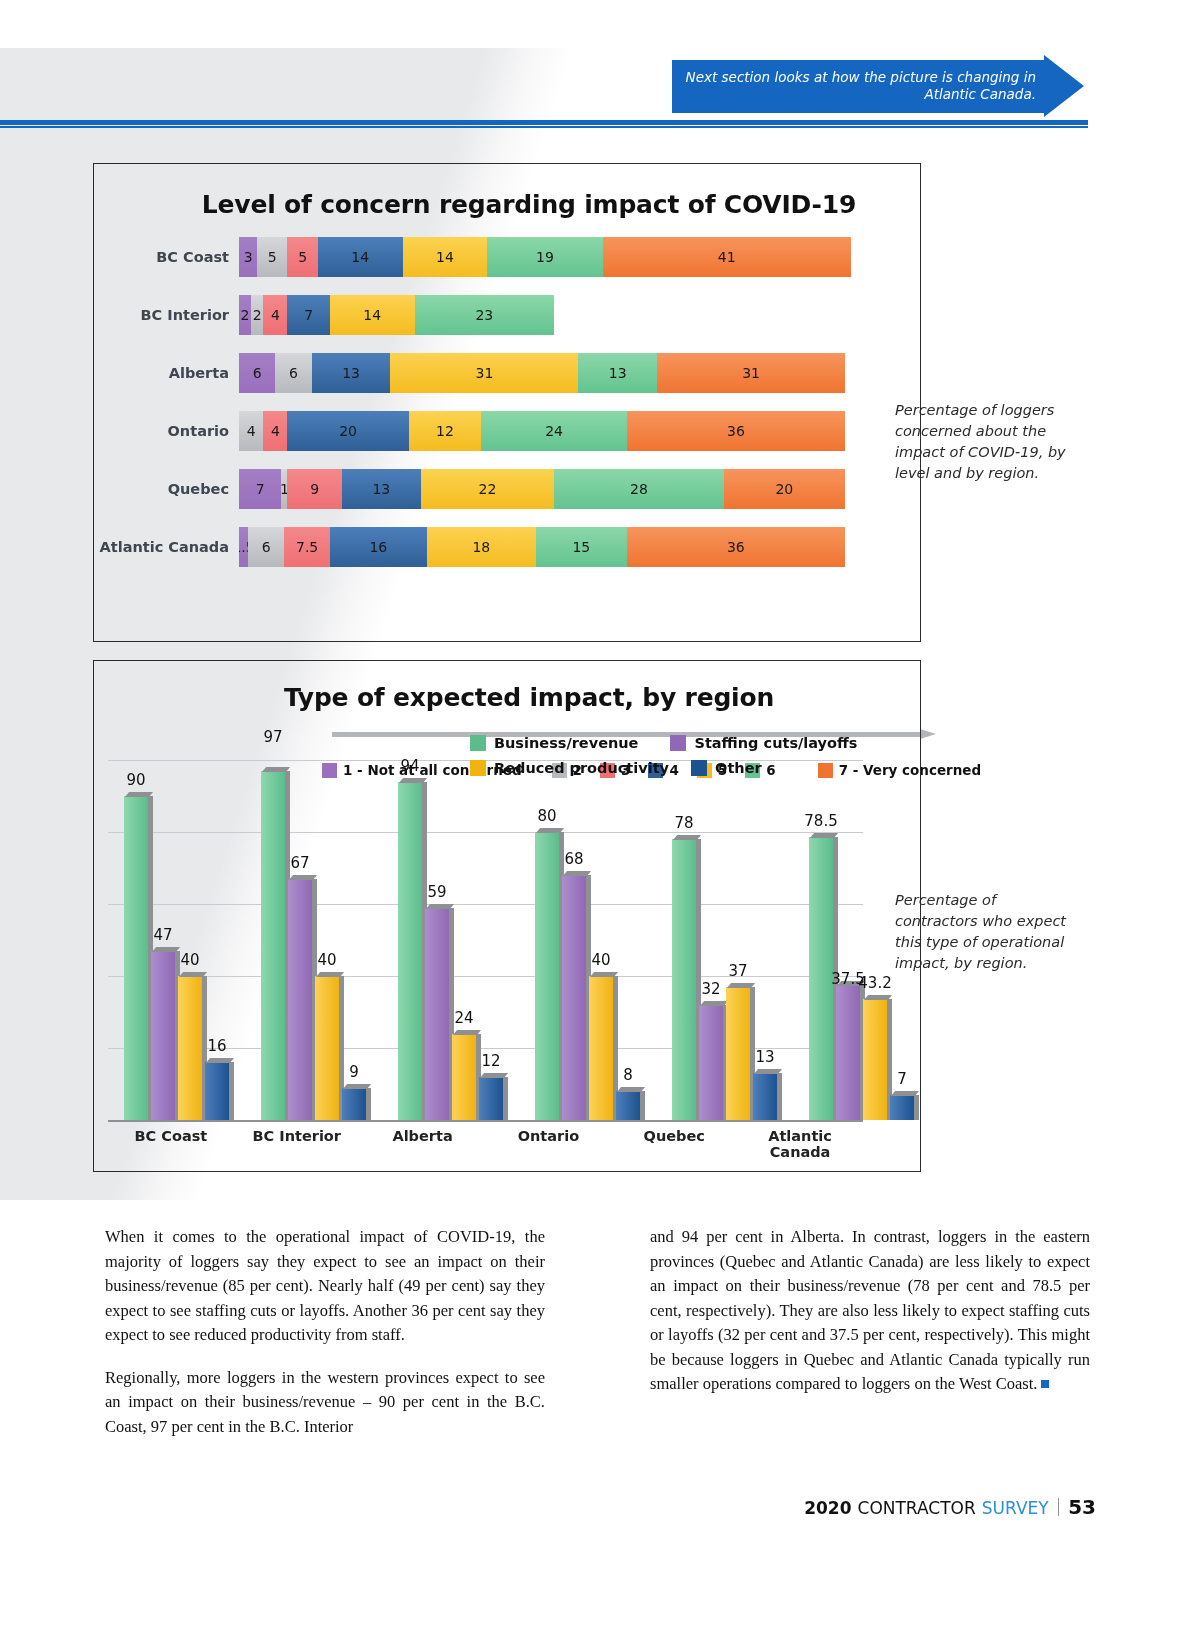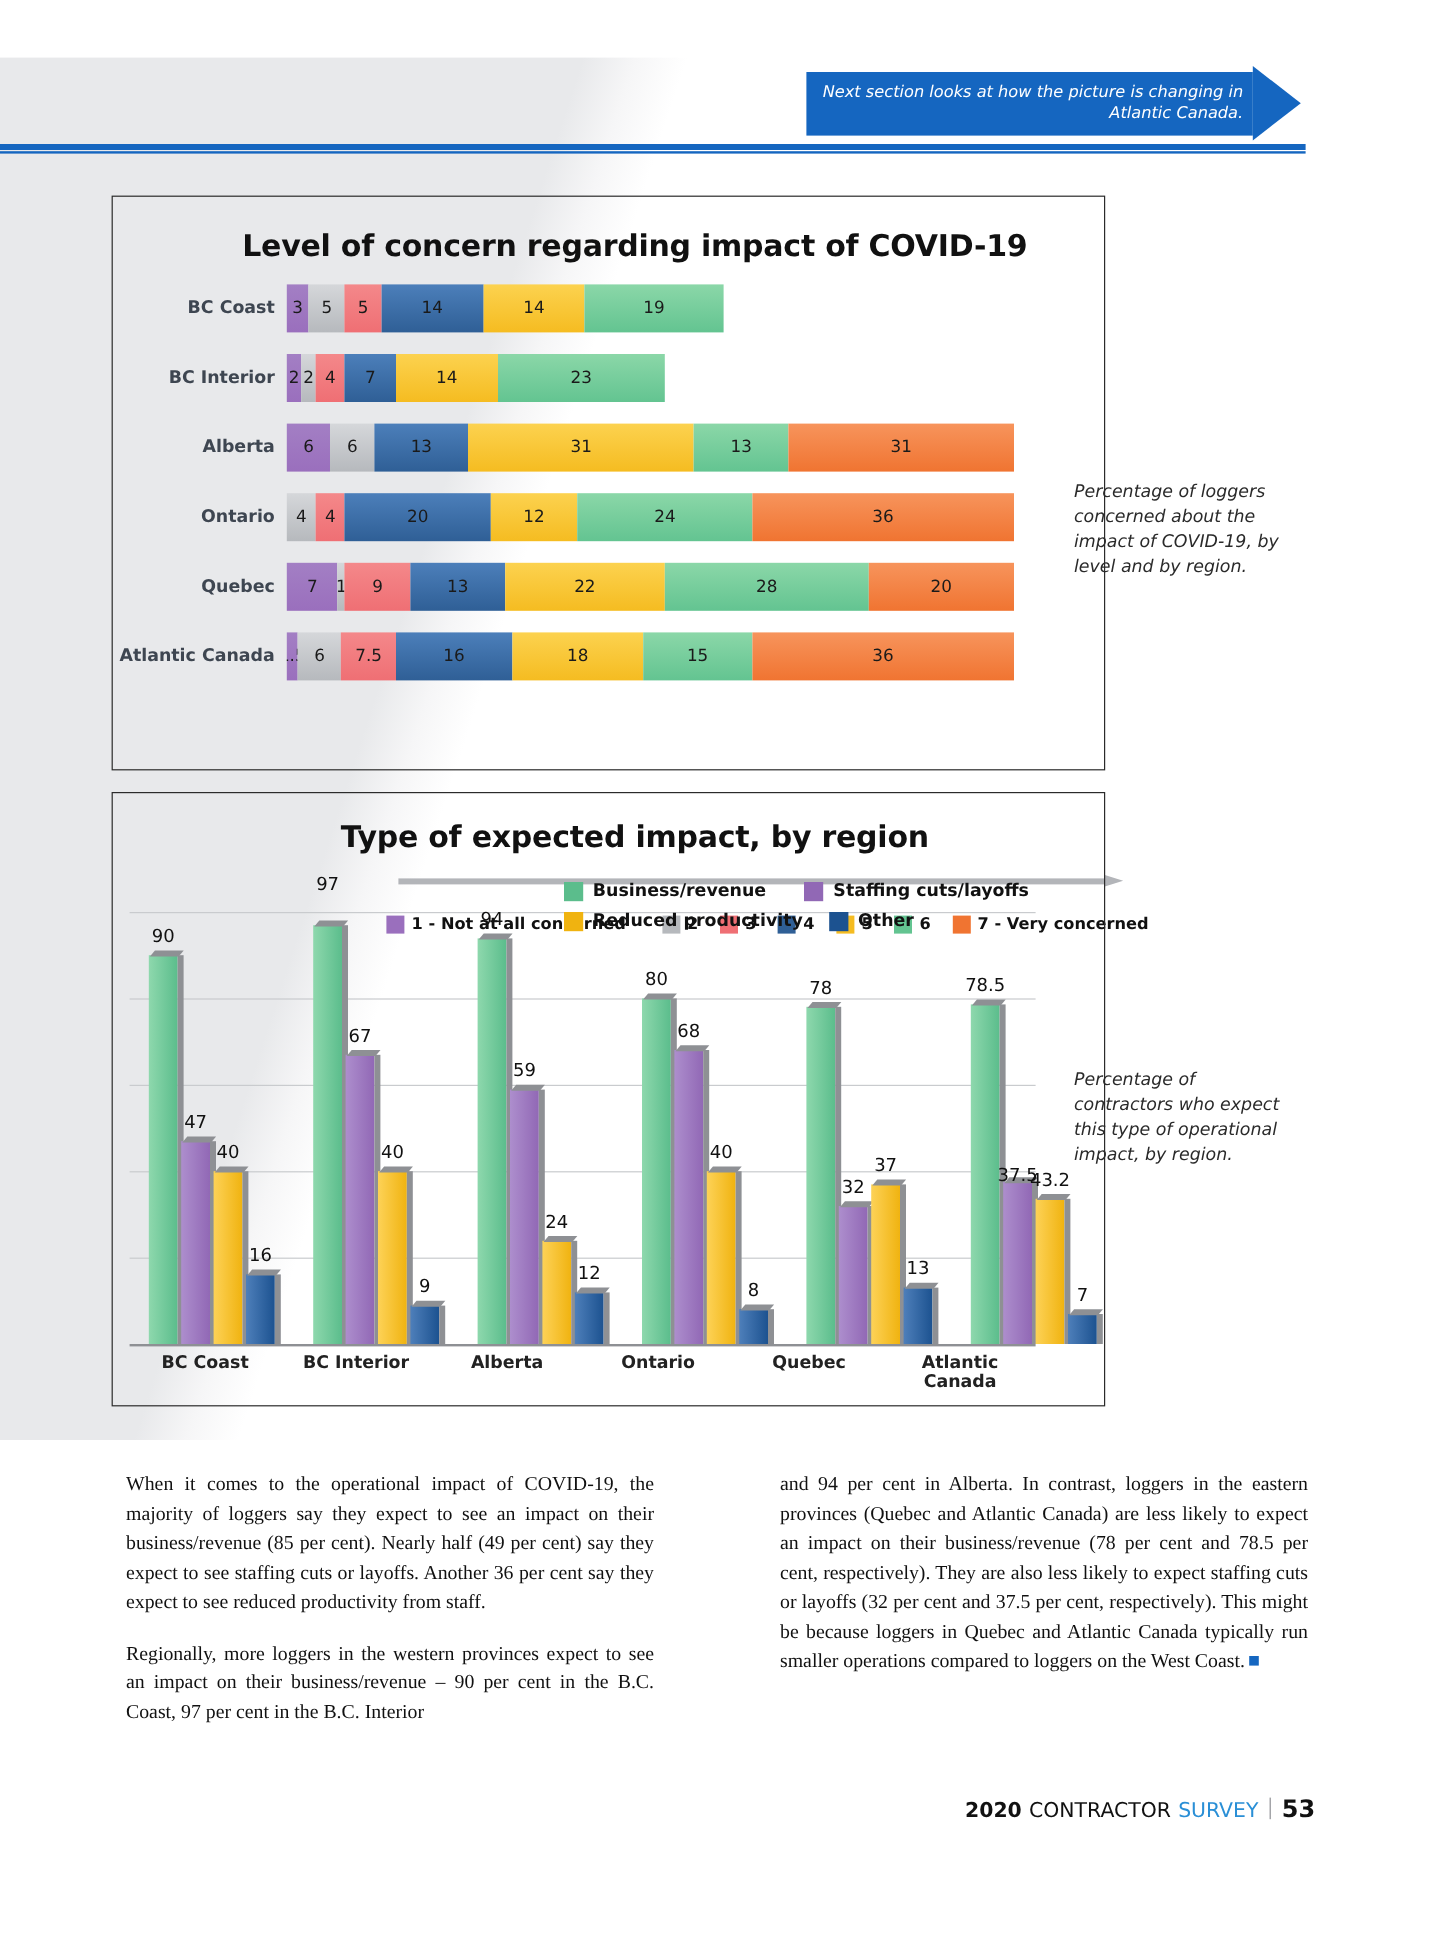--- a/index.html
+++ b/index.html
@@ -143,20 +143,21 @@
   <div class="stack-rows" id="stack-rows">
       <div class="stack-row">
         <div class="stack-label">BC Coast</div>
         <div class="stack-bar">
           <div class="seg s1" style="width: 18.18px;">3</div>
           <div class="seg s2" style="width: 30.3px;">5</div>
           <div class="seg s3" style="width: 30.3px;">5</div>
           <div class="seg s4" style="width: 84.84px;">14</div>
           <div class="seg s5" style="width: 84.84px;">14</div>
           <div class="seg s6" style="width: 115.14px;">19</div>
+          <div class="seg s7" style="width: 248.46px;">41</div>
         </div>
       </div>
       <div class="stack-row">
         <div class="stack-label">BC Interior</div>
         <div class="stack-bar">
           <div class="seg s1" style="width: 12.12px;">2</div>
           <div class="seg s2" style="width: 12.12px;">2</div>
           <div class="seg s3" style="width: 24.24px;">4</div>
           <div class="seg s4" style="width: 42.42px;">7</div>
           <div class="seg s5" style="width: 84.84px;">14</div>
@@ -232,21 +233,21 @@
         <span class="lg-tx">4</span>
       </div>
       <div class="lg-item" style="margin-right: 18px;">
         <span class="lg-sw" style="background: rgb(245, 188, 33);"></span>
         <span class="lg-tx">5</span>
       </div>
       <div class="lg-item" style="margin-right: 18px;">
         <span class="lg-sw" style="background: rgb(99, 196, 145);"></span>
         <span class="lg-tx">6</span>
       </div>
-      <div class="lg-item" style="margin-right: 0px;">
+      <div class="lg-item" style="margin-right: 0px; margin-left: 24px;">
         <span class="lg-sw" style="background: rgb(240, 116, 49);"></span>
         <span class="lg-tx">7 - Very concerned</span>
       </div>
     </div>
 </div>
 
 <div class="panel" id="panel2">
   <div class="panel-title">Type of expected impact, by region</div>
 </div>
 <div class="col-legend" id="legend2">

